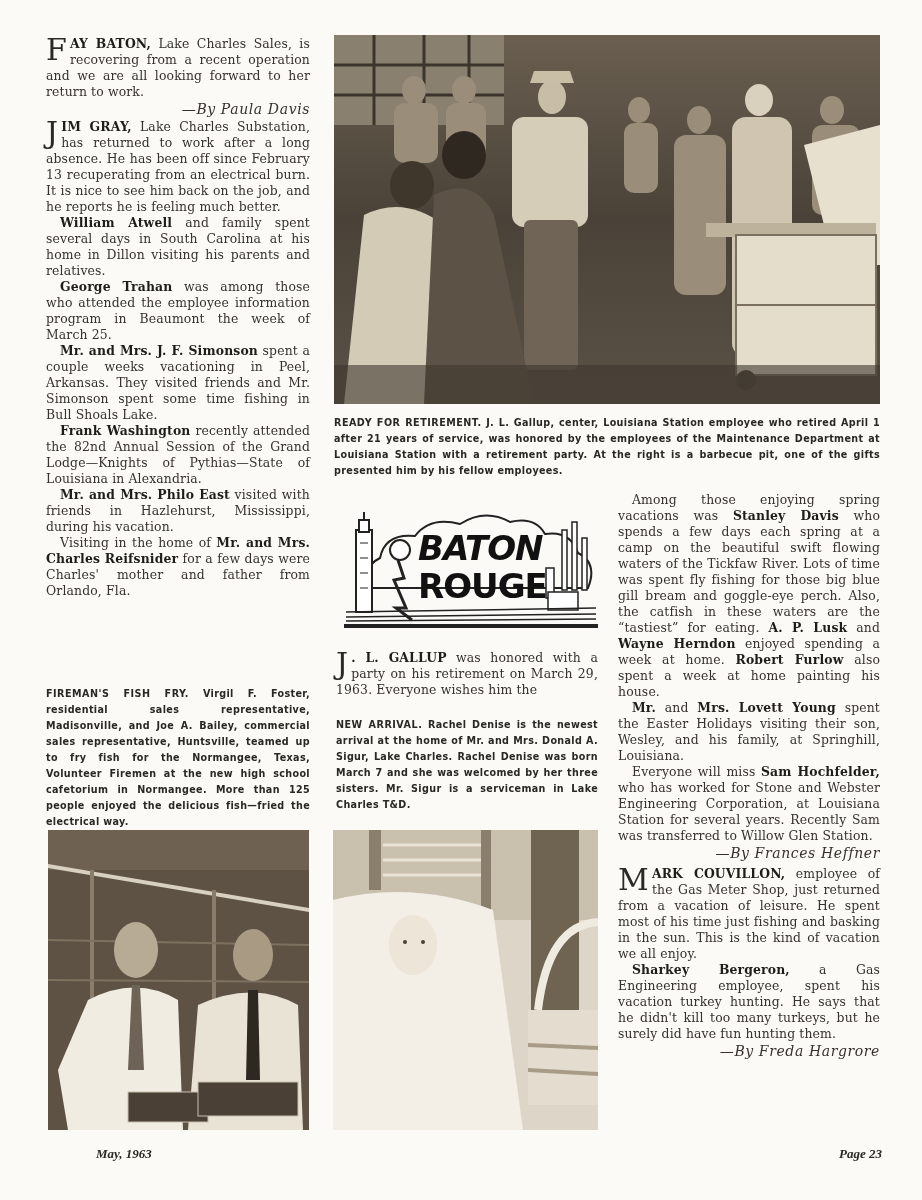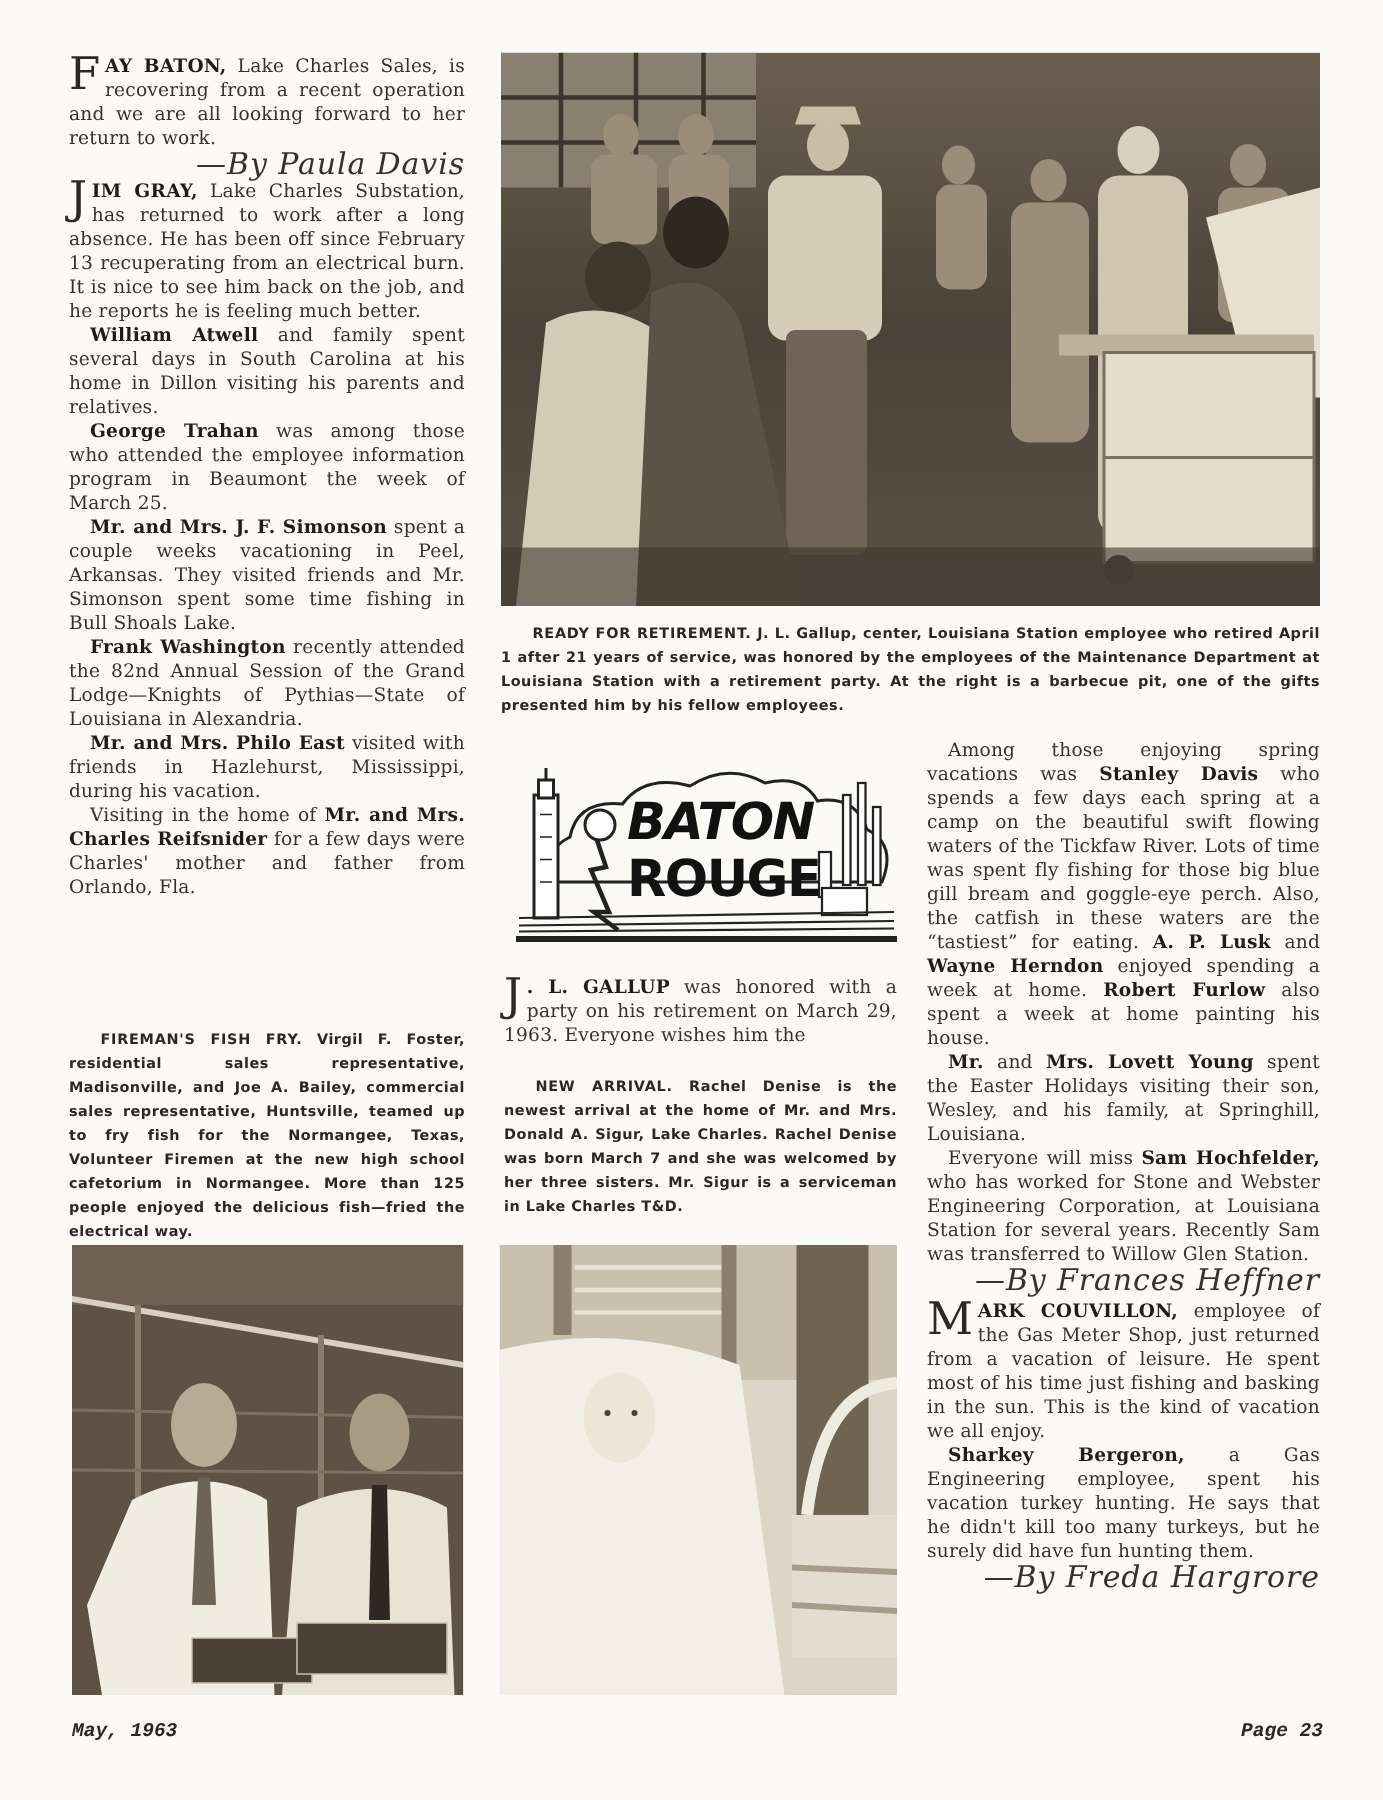--- a/index.html
+++ b/index.html
@@ -15,44 +15,44 @@
     font-size: 12.4px;
     line-height: 16px;
     text-align: justify;
     letter-spacing: 0.15px;
     color: #35322d;
   }
   .body-text p { margin: 0; text-indent: 14px; }
   .body-text p.noindent { text-indent: 0; }
   .body-text b { font-weight: bold; color: #1f1d1a; }
   .byline {
-    text-align: right; font-style: italic; font-size: 20px; line-height: 17px;
+    text-align: right; font-style: italic; font-size: 14px; line-height: 17px;
     letter-spacing: 0.6px; margin: 1px 0 1px 0; color: #35322d;
   }
   .dropcap {
     float: left; font-size: 30px; line-height: 24px; margin: 2px 3px 0 0;
     font-family: "DejaVu Serif", serif; color: #2b2925;
   }
   .caption {
     font-family: "DejaVu Sans", sans-serif;
     font-weight: bold;
     font-size: 9.6px;
     line-height: 16px;
     letter-spacing: 0.35px;
     text-align: justify;
     color: #2a2825;
   }
-  .caption .lead { letter-spacing: 0.5px; margin-left: 21px; }
+  .caption .lead { letter-spacing: 0.5px; }
   .photo {
     position: absolute; overflow: hidden;
   }
   .footer {
     position: absolute; top: 1146px;
-    font-family: Liberation Mono, monospace; font-style: italic; font-weight: bold;
-    font-size: 13px; color: #2a2825;
+    font-family: Liberation Serif, serif; font-style: italic; font-weight: bold;
+    font-size: 13px; color: #2a2825; margin-left: 48px;
   }
   .logo-wrap { position: absolute; left: 340px; top: 508px; width: 262px; height: 122px; }
   .logo-text {
     position: absolute; font-family: "DejaVu Sans", sans-serif; font-weight: bold;
     color: #111; letter-spacing: -1px;
   }
 </style>
 </head>
 <body>
 

